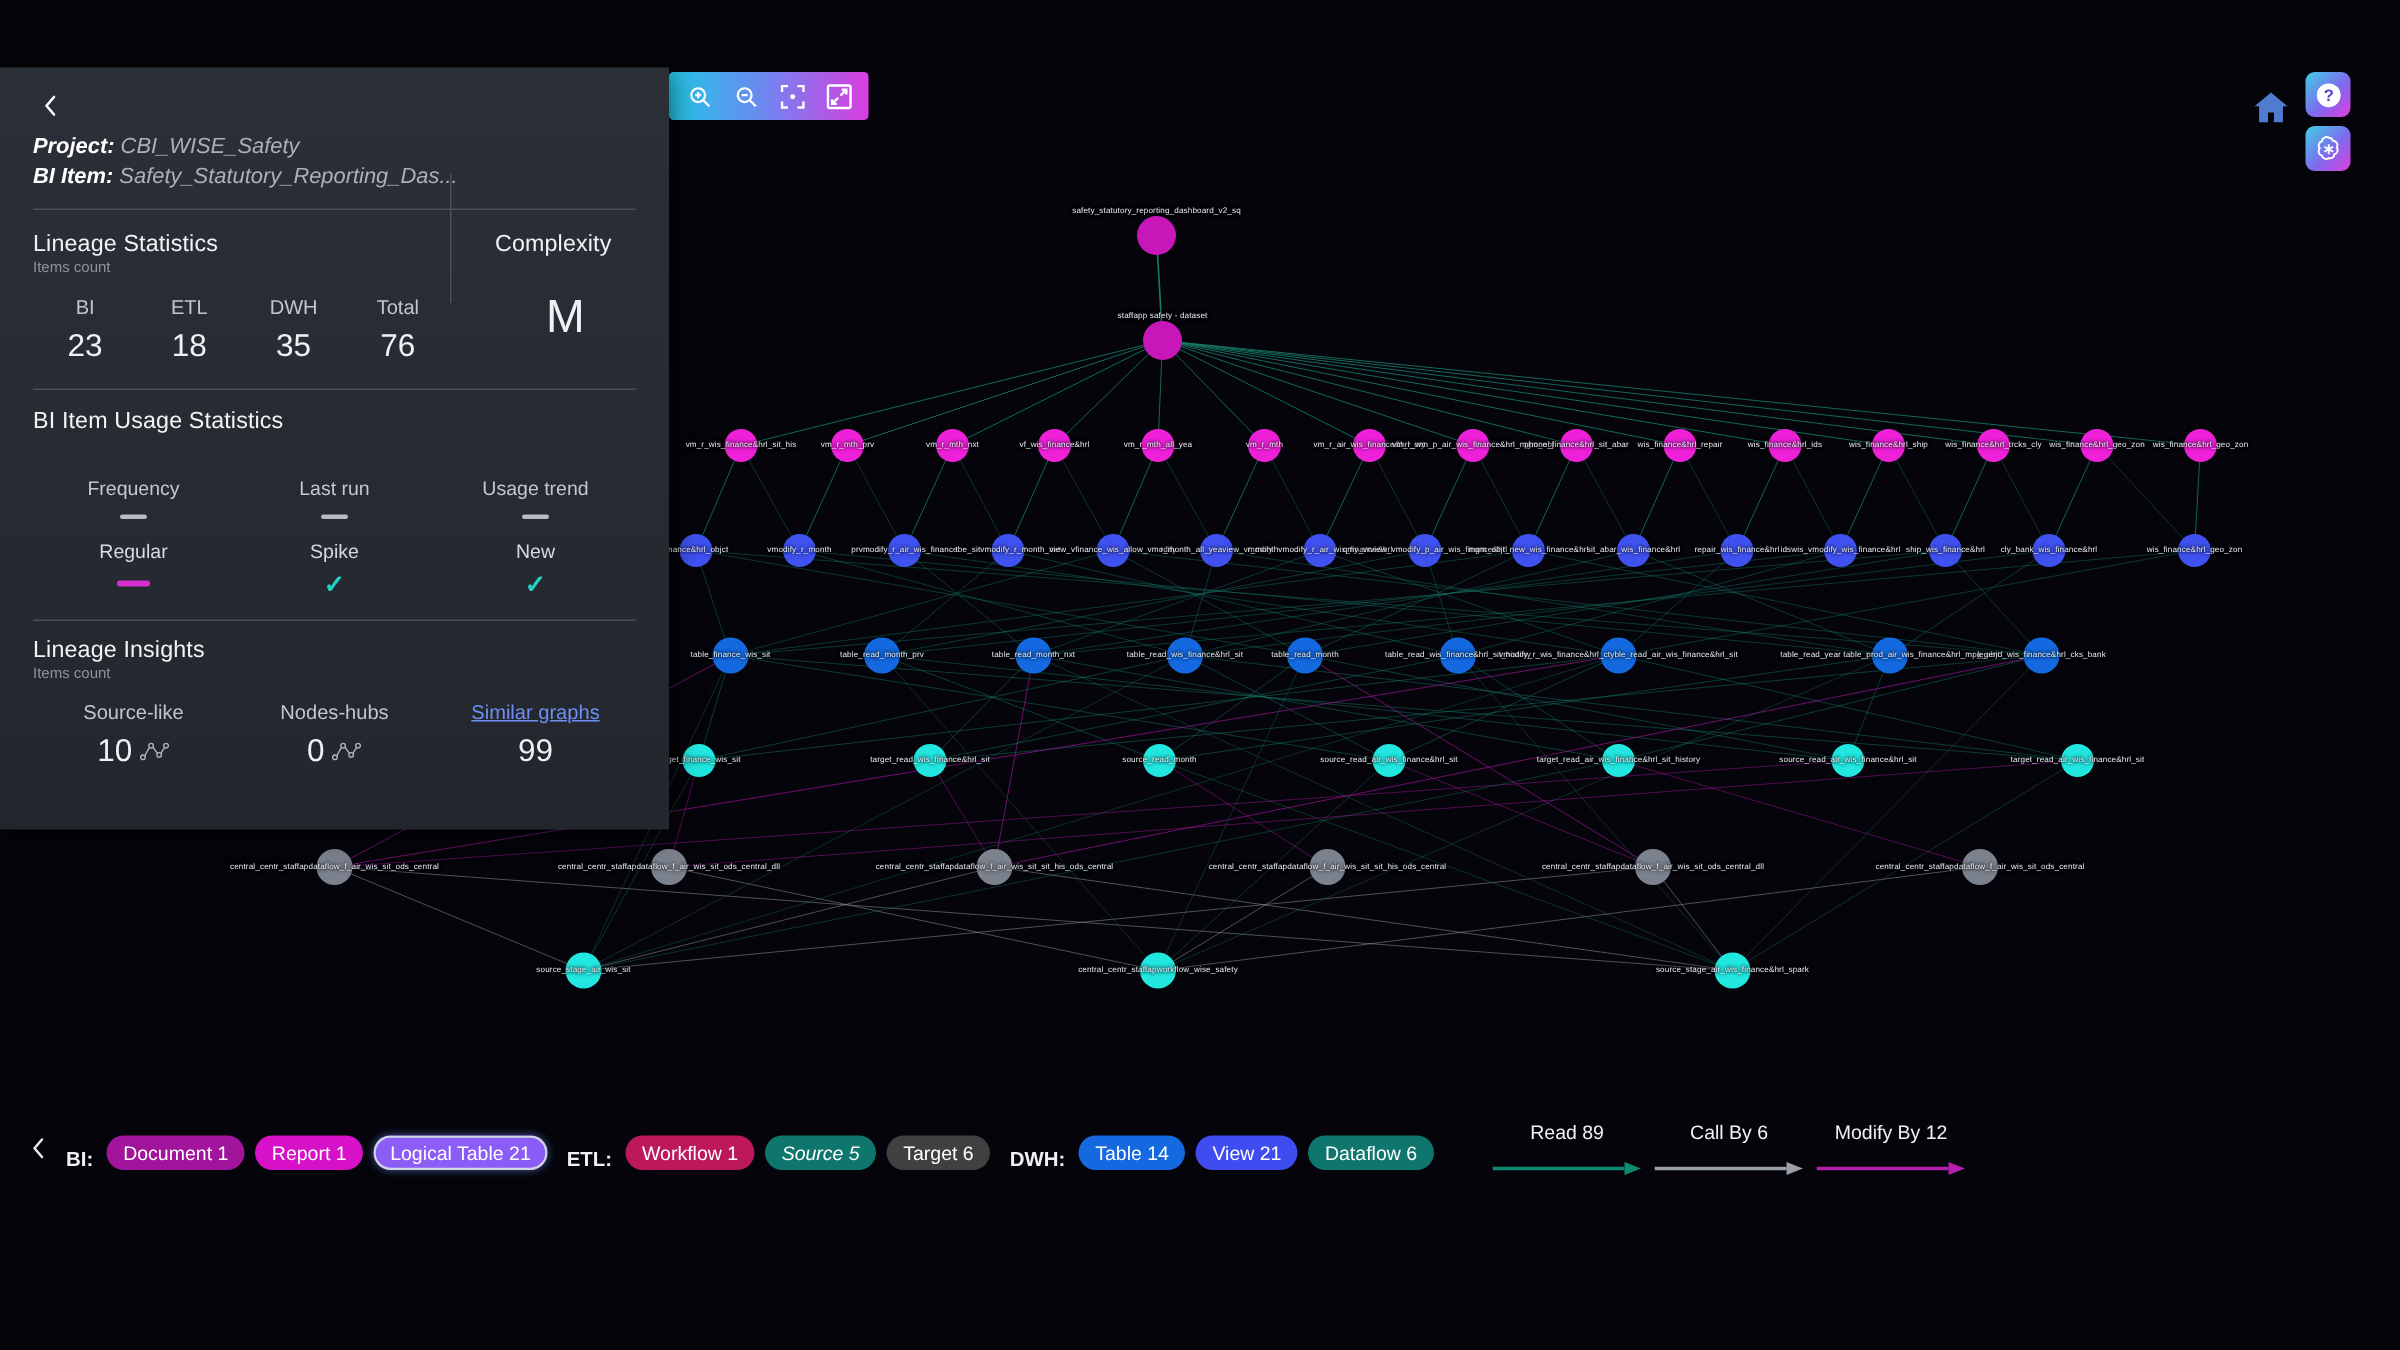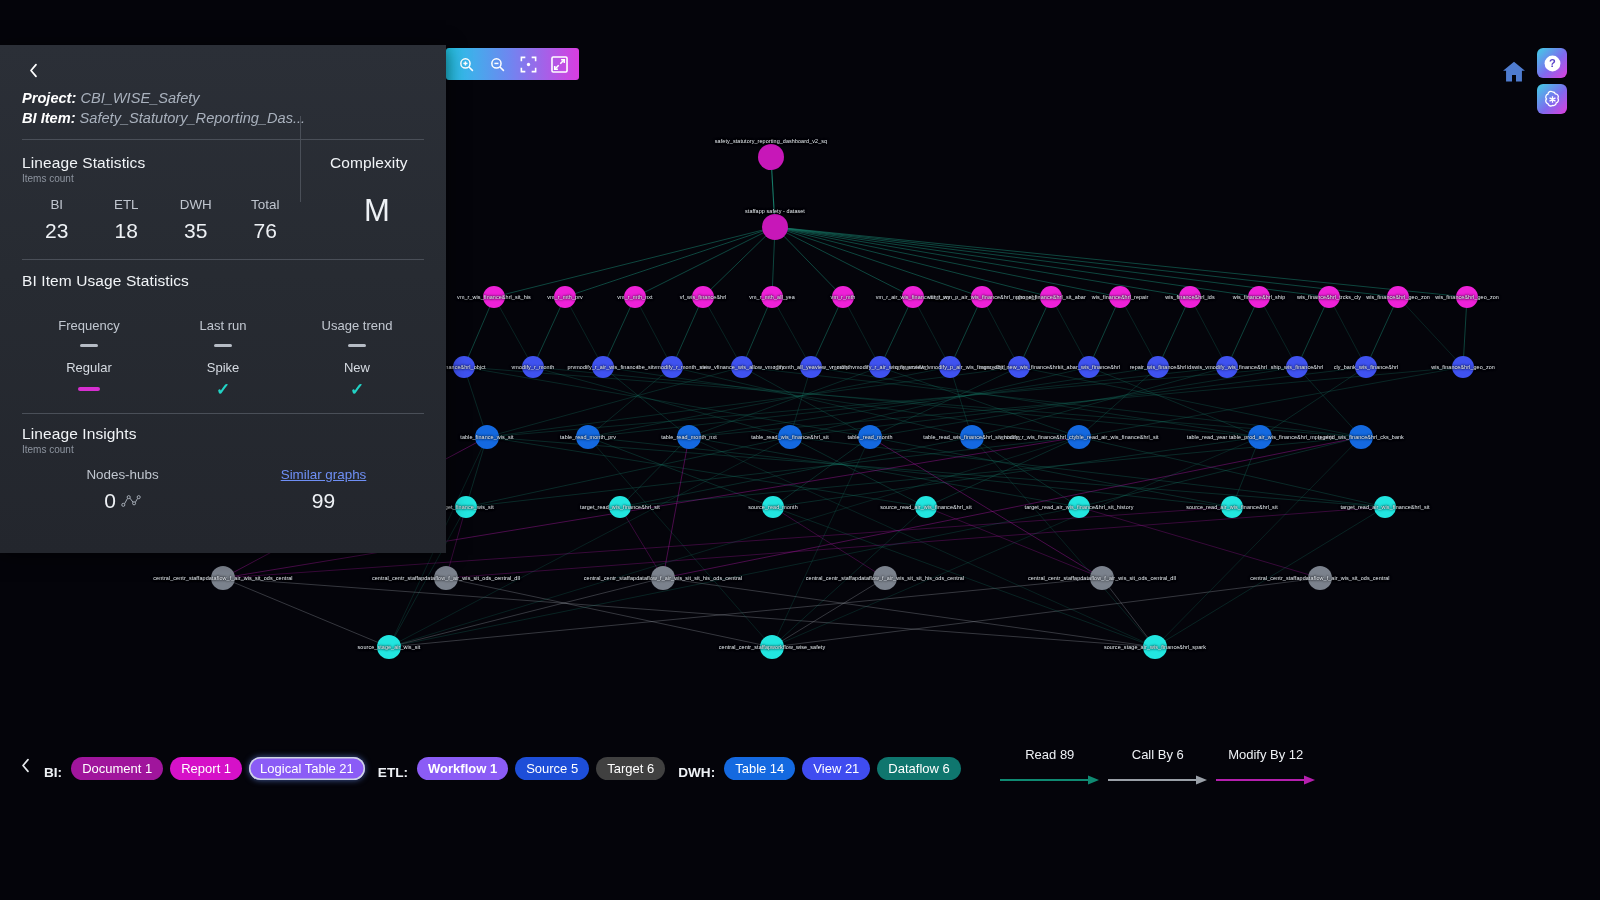--- a/index.html
+++ b/index.html
@@ -495,20 +495,33 @@
             <span class="mark-check" style="color:#22d3c5">✓</span>
           </div></div>
       </div>
 
     <div class="rule" style="margin-top:15px;"></div>
 
     <div class="sec-title" style="margin-top:11px;">Lineage Insights</div>
     <div class="sec-sub">Items count</div>
     <div class="insight-cols" id="insight-cols">
         <div>
+          <div class="i-h">Source-like</div>
+          <div class="i-v">
+            <span>10</span>
+            <svg width="20" height="14" viewBox="0 0 26 18" fill="none" stroke="#aeb5bf" stroke-width="1.2">
+              <circle cx="3" cy="14" r="2"></circle>
+              <circle cx="10" cy="4" r="2"></circle>
+              <circle cx="17" cy="12" r="2"></circle>
+              <circle cx="23" cy="4" r="2"></circle>
+              <path d="M4.6 12.6L8.5 5.6M11.6 5.3L15.6 10.6M18.6 10.7L21.6 5.6"></path>
+            </svg>
+          </div>
+        </div>
+        <div>
           <div class="i-h">Nodes-hubs</div>
           <div class="i-v">
             <span>0</span>
             <svg width="20" height="14" viewBox="0 0 26 18" fill="none" stroke="#aeb5bf" stroke-width="1.2">
               <circle cx="3" cy="14" r="2"></circle>
               <circle cx="10" cy="4" r="2"></circle>
               <circle cx="17" cy="12" r="2"></circle>
               <circle cx="23" cy="4" r="2"></circle>
               <path d="M4.6 12.6L8.5 5.6M11.6 5.3L15.6 10.6M18.6 10.7L21.6 5.6"></path>
             </svg>
@@ -528,22 +541,22 @@
       <svg width="13" height="15" viewBox="0 0 12 18" fill="none" stroke="#e7eaee" stroke-width="2" stroke-linecap="round" stroke-linejoin="round">
         <path d="M9 2L3 9l6 7"></path>
       </svg>
     </div>
     <div id="legend-groups" style="display:flex;align-items:flex-end;">
         <span class="lg-group-label">BI:</span>
         <span class="pill" style="background: rgb(160, 21, 156);">Document 1</span>
         <span class="pill" style="background: rgb(214, 17, 200);">Report 1</span>
         <span class="pill selected" style="background: #8b5cf6;">Logical Table 21</span>
         <span class="lg-group-label">ETL:</span>
-        <span class="pill" style="background: #8b5cf6; font-weight: bold;">Workflow 1</span>
-        <span class="pill" style="background: #1d4ed8;">Source 5</span>
+        <span class="pill" style="background: #be185d;">Workflow 1</span>
+        <span class="pill" style="background: #0f766e; font-style: italic;">Source 5</span>
         <span class="pill" style="background: #404040;">Target 6</span>
         <span class="lg-group-label">DWH:</span>
         <span class="pill" style="background: rgb(20, 105, 224);">Table 14</span>
         <span class="pill" style="background: rgb(63, 76, 240);">View 21</span>
         <span class="pill" style="background: #0f766e;">Dataflow 6</span>
       </div>
     <div class="arrow-legend" id="arrow-legend">
         <div class="arrow-item">
           <div class="al-label">Read  89</div>
           <div class="al-line"><svg width="100" height="10" viewBox="0 0 100 10">

